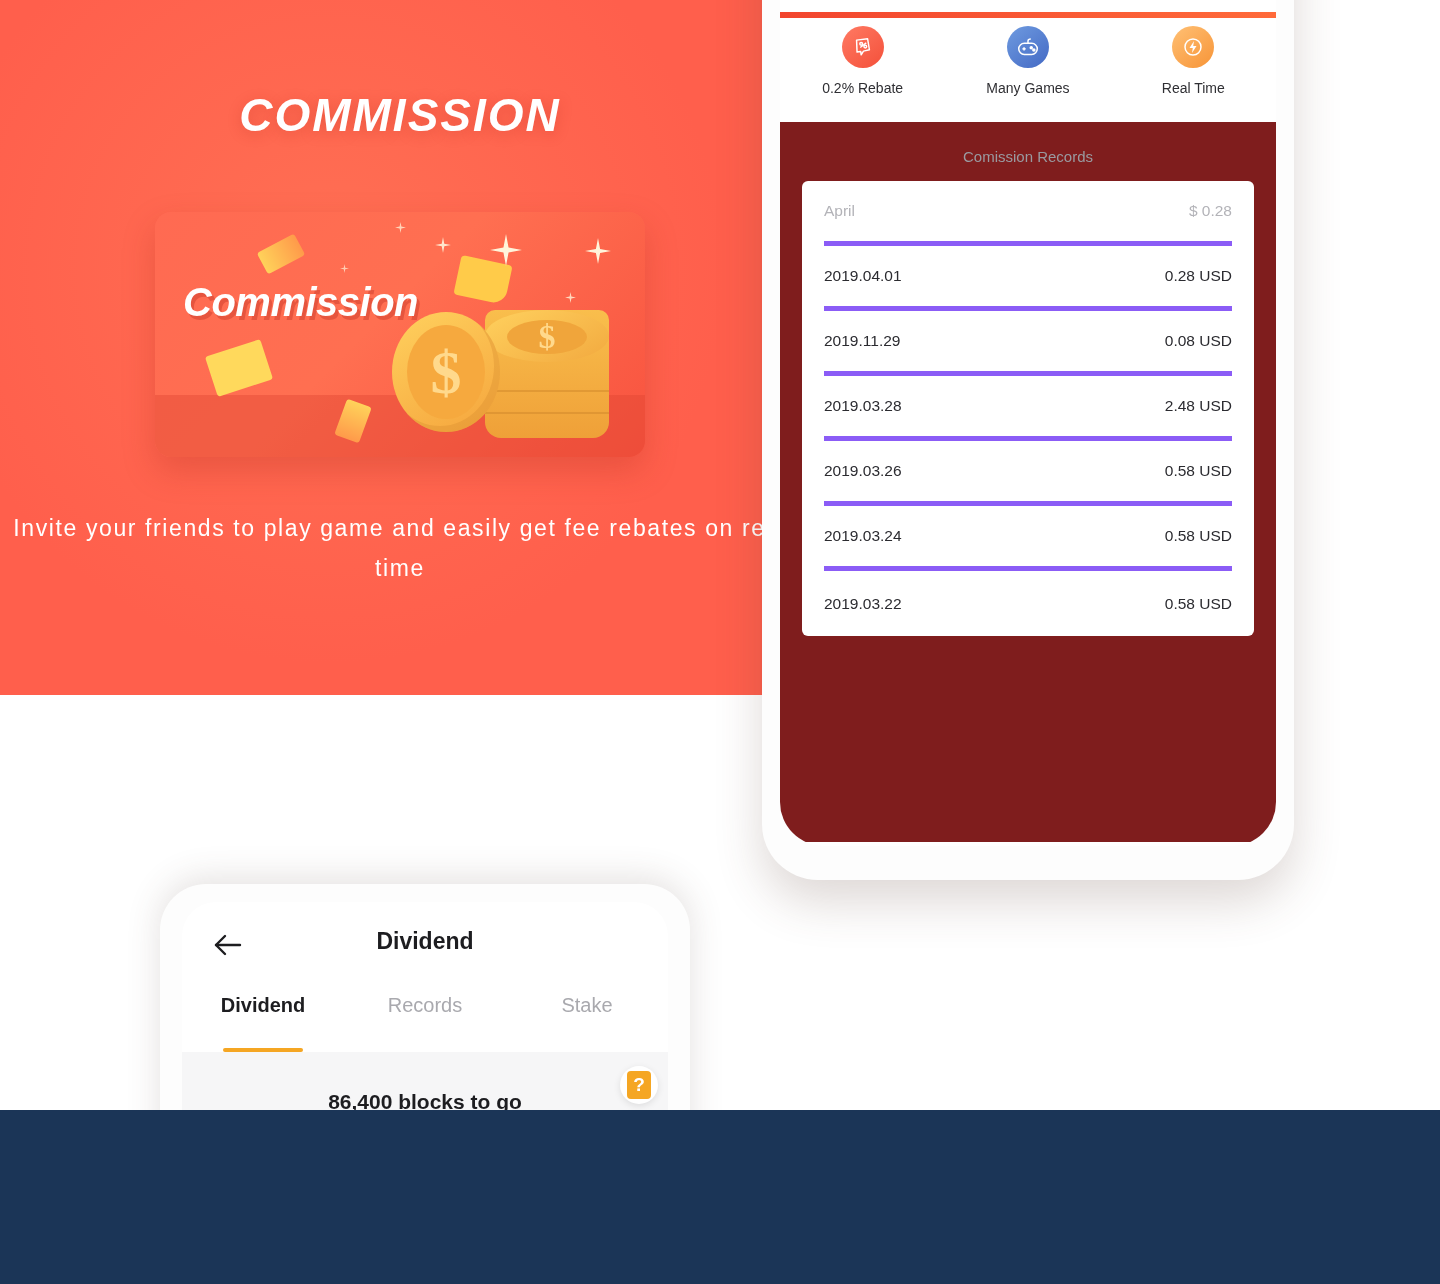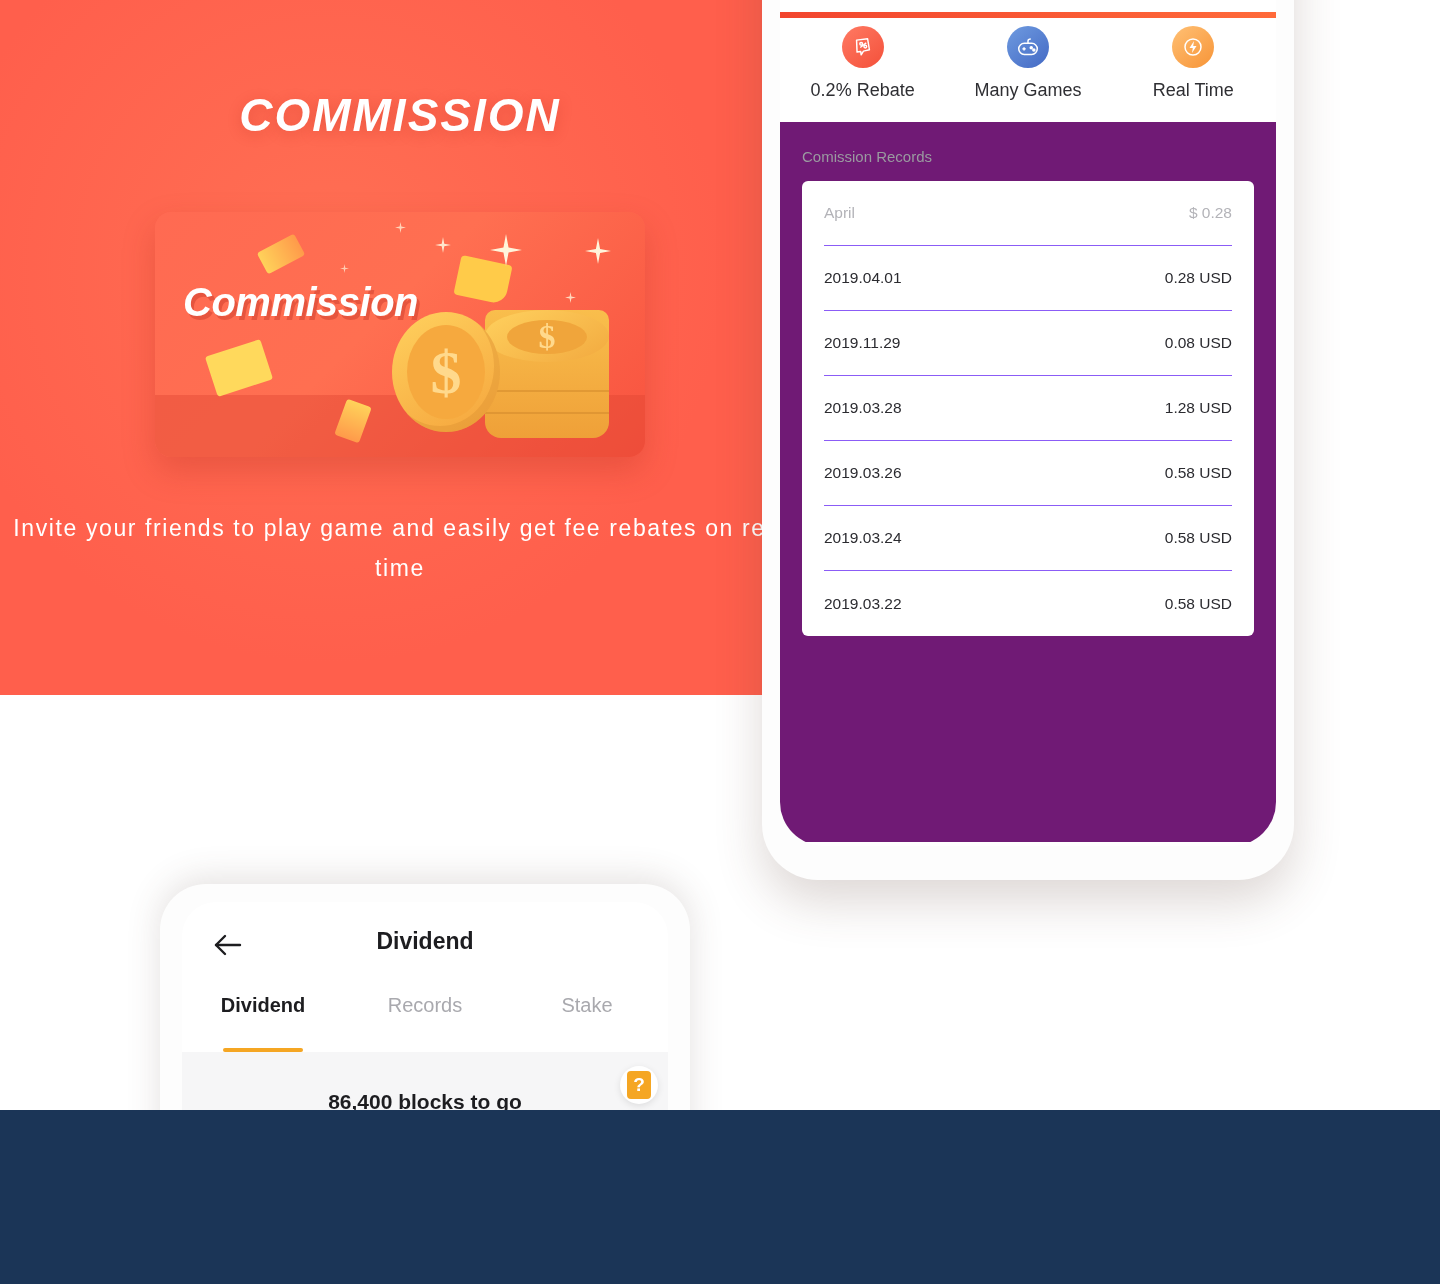--- a/index.html
+++ b/index.html
@@ -136,31 +136,31 @@
     padding-top:8px;
   }
   .feature{ width:150px; text-align:center; }
   .feat-ico{
     width:42px; height:42px; border-radius:50%; margin:0 auto 12px;
     display:flex; align-items:center; justify-content:center;
   }
   .ico-rebate{ background:linear-gradient(140deg,#FF7A63,#F4503A); }
   .ico-real{ background:linear-gradient(140deg,#FFC074,#F79437); }
   .ico-games{ background:linear-gradient(140deg,#6F9BE0,#4369C4); }
-  .feat-label{ font-size:18px; color:#2F2F33; }
+  .feat-label{ font-size:14px; color:#2F2F33; }
 
   .records-area{
     position:absolute; left:0; top:576px; width:100%; bottom:4px;
-    background:#701a75; padding:26px 22px 0;
+    background:#7f1d1d; padding:26px 22px 0;text-align:center;
   }
   .records-title{ font-size:15px; color:#9a9aa0; margin-bottom:16px; }
   .records-card{ background:#fff; border-radius:6px; padding:0 22px; }
   .rec-row{
     display:flex; justify-content:space-between; align-items:center;
-    height:65px; border-bottom:1px solid #8b5cf6; font-size:15.5px;
+    height:65px; border-bottom:5px solid #8b5cf6; font-size:15.5px;
   }
   .rec-row:last-child{ border-bottom:none; }
   .rec-row.month{ color:#b3b3b8; }
   .rec-row.item{ color:#2B2B30; }
 
   
   .phone-bot{
     position:absolute; left:160px; top:884px; width:530px; height:560px;
     background:#fdfdfd; border-radius:46px 46px 0 0;
     box-shadow:0 -6px 34px rgba(90,70,60,.16);
@@ -319,21 +319,21 @@
         <div class="rec-row item">
           <span>2019.04.01</span>
           <span>0.28 USD</span>
         </div>
         <div class="rec-row item">
           <span>2019.11.29</span>
           <span>0.08 USD</span>
         </div>
         <div class="rec-row item">
           <span>2019.03.28</span>
-          <span>1.28 USD</span>
+          <span>2.48 USD</span>
         </div>
         <div class="rec-row item">
           <span>2019.03.26</span>
           <span>0.58 USD</span>
         </div>
         <div class="rec-row item">
           <span>2019.03.24</span>
           <span>0.58 USD</span>
         </div>
         <div class="rec-row item">

